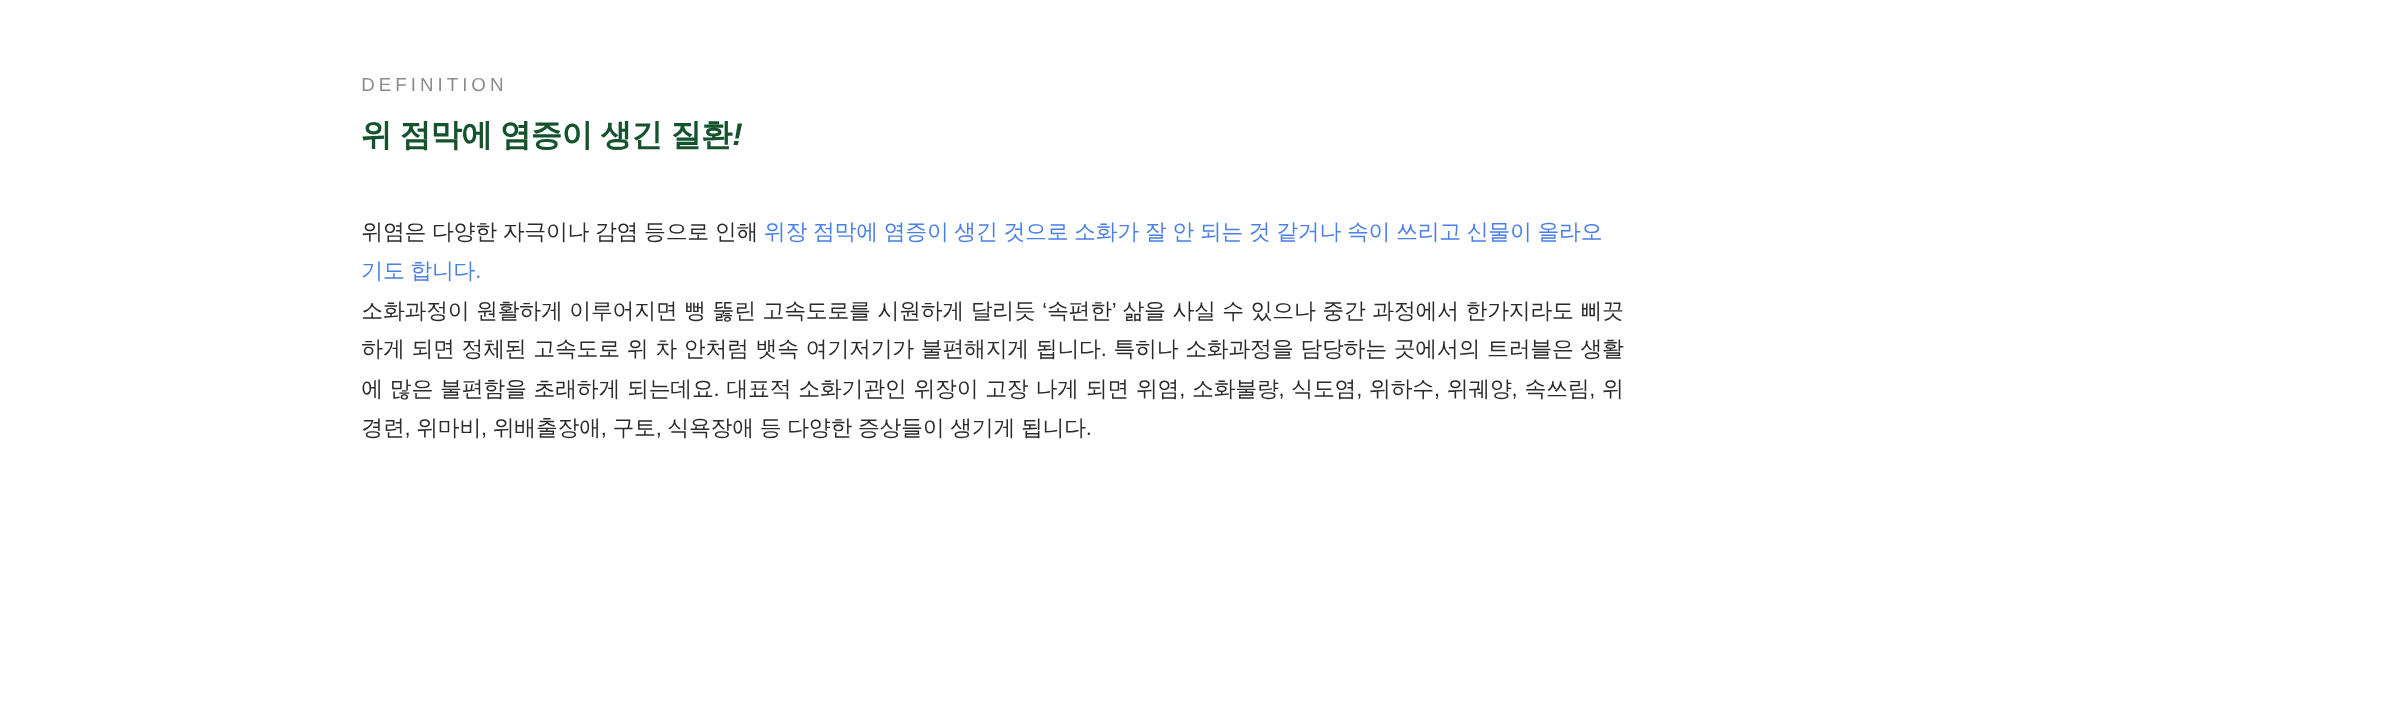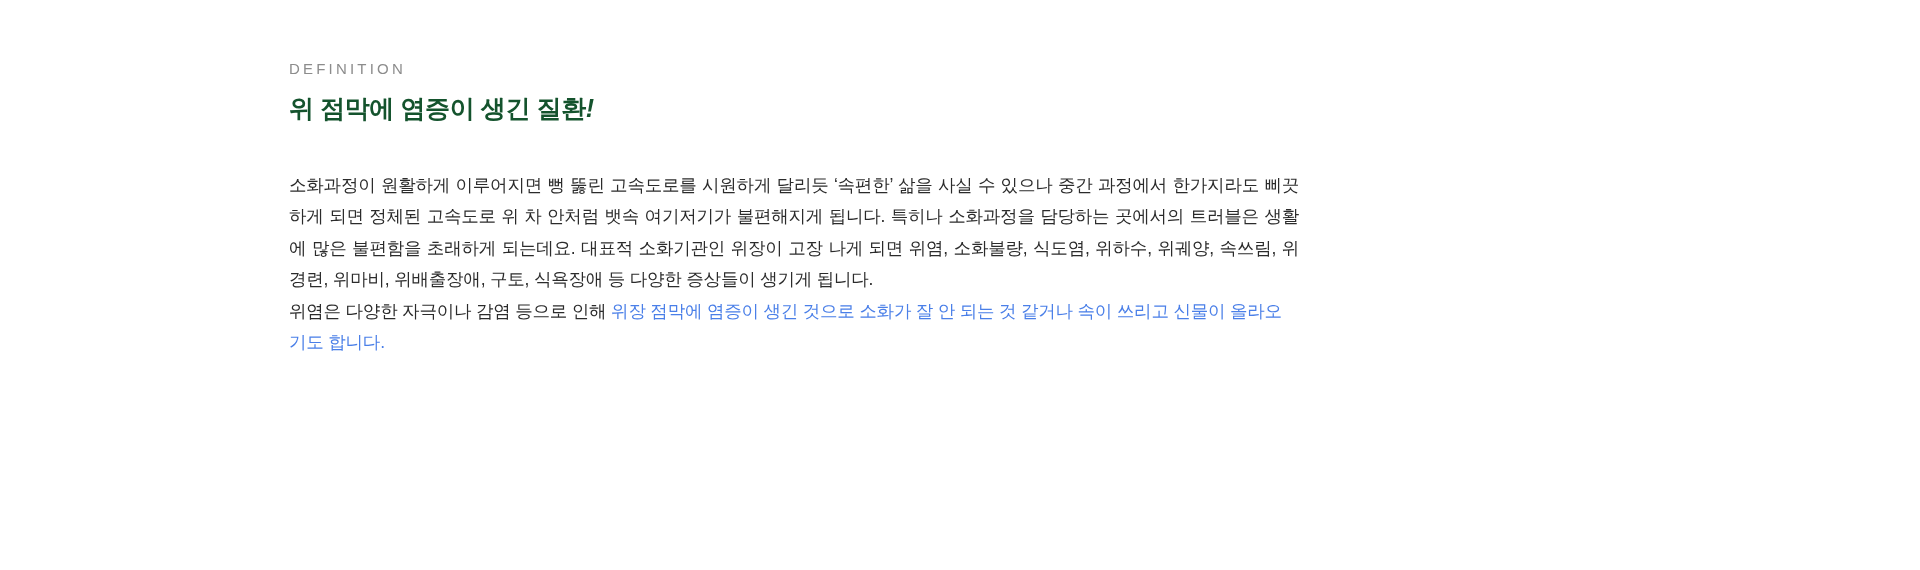--- a/index.html
+++ b/index.html
@@ -74,19 +74,19 @@
 
 <div class="page">
   <div class="content">
 
     <div class="eyebrow">DEFINITION</div>
 
     <h1 class="headline"><span>위 점막에 염증이 생긴 질환</span><span class="bang">!</span></h1>
 
     <div class="body-block">
 
+      <p class="para para-intro"><span>위염은 다양한 자극이나 감염 등으로 인해 </span><span class="accent">위장 점막에 염증이 생긴 것으로 소화가 잘 안 되는 것 같거나 속이 쓰리고 신물이 올라오기도 합니다.</span></p>
+
       <p class="para"><span>소화과정이 원활하게 이루어지면 뻥 뚫린 고속도로를 시원하게 달리듯 ‘속편한’ 삶을 사실 수 있으나 중간 과정에서 한가지라도 삐끗하게 되면 정체된 고속도로 위 차 안처럼 뱃속 여기저기가 불편해지게 됩니다. 특히나 소화과정을 담당하는 곳에서의 트러블은 생활에 많은 불편함을 초래하게 되는데요. 대표적 소화기관인 위장이 고장 나게 되면 위염, 소화불량, 식도염, 위하수, 위궤양, 속쓰림, 위경련, 위마비, 위배출장애, 구토, 식욕장애 등 다양한 증상들이 생기게 됩니다.</span></p>
-
-      <p class="para para-intro"><span>위염은 다양한 자극이나 감염 등으로 인해 </span><span class="accent">위장 점막에 염증이 생긴 것으로 소화가 잘 안 되는 것 같거나 속이 쓰리고 신물이 올라오기도 합니다.</span></p>
 
     </div>
   </div>
 </div>
 
 </body></html>

